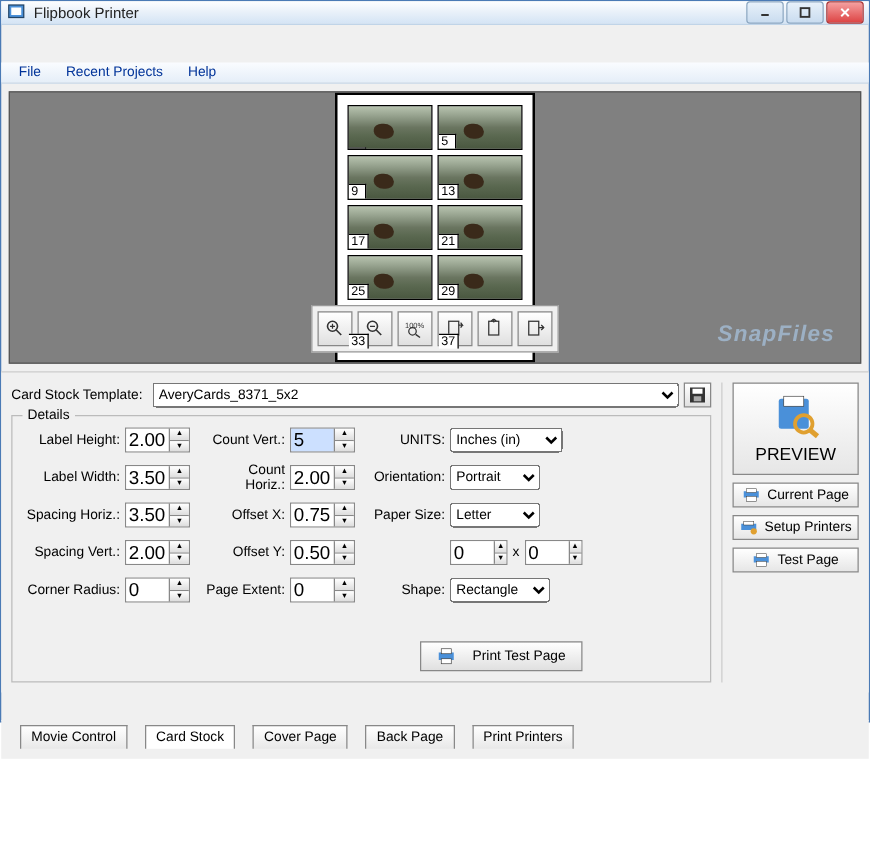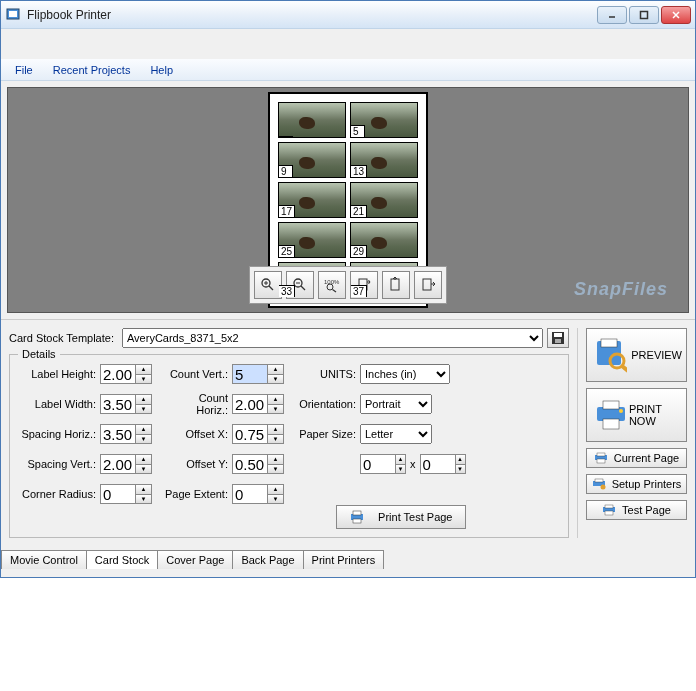--- a/index.html
+++ b/index.html
@@ -51,25 +51,25 @@
 .spinner .spins { width: 16px; display: flex; flex-direction: column; border-left: 1px solid #888; }
 .spinner .sp { flex: 1; display: flex; align-items: center; justify-content: center; font-size: 6px; background: linear-gradient(to bottom, #fff, #ddd); cursor: pointer; }
 .spinner .sp:first-child { border-bottom: 1px solid #888; }
 select.small { width: 72px; height: 20px; font-size: 11px; }
 .paper-dims { display: flex; align-items: center; gap: 4px; }
 .paper-dims .spinner { width: 46px; }
 .print-test-btn { display: flex; align-items: center; justify-content: space-between; gap: 6px; border: 1px solid #888; background: linear-gradient(to bottom, #fff, #e0e0e0); padding: 4px 12px; cursor: pointer; margin-left: 40px; margin-top: 22px; }
 
 
 .right-panel { width: 110px; display: flex; flex-direction: column; gap: 6px; border-left: 1px solid #ccc; padding-left: 8px; }
-.big-btn { border: 1px solid #888; background: linear-gradient(to bottom, #fff, #e6e6e6); display: flex; flex-direction: row; align-items: center; justify-content: flex-end; padding: 8px 4px; gap: 4px; cursor: pointer; font-size: 11px; }
+.big-btn { border: 1px solid #888; background: linear-gradient(to bottom, #fff, #e6e6e6); display: flex; flex-direction: column; align-items: center; justify-content: flex-end; padding: 8px 4px; gap: 4px; cursor: pointer; font-size: 14px; }
 .small-btn { border: 1px solid #888; background: linear-gradient(to bottom, #fff, #e6e6e6); display: flex; align-items: center; justify-content: center; gap: 6px; padding: 3px 4px; cursor: pointer; font-size: 11px; }
 
 
-.tabs-row { display: flex; padding: 4px 8px 8px 0; gap: 0; background: #f0f0f0; }
+.tabs-row { display: flex; padding: 4px 8px 8px 15px; gap: 15px; background: #f0f0f0; margin-top: 22px; }
 .tab { border: 1px solid #888; border-bottom: none; padding: 3px 8px; background: linear-gradient(to bottom, #fff, #e8e8e8); cursor: pointer; font-size: 11px; margin-right: -1px; }
 .tab.active { background: #fff; position: relative; z-index: 1; }
 
 svg { display: block; }
 </style>
 </head>
 <body>
 
 <div class="window">
 
@@ -338,20 +338,24 @@
                 </div>
               <span>x</span>
               <div class="spinner">
                   <input value="0" style="">
                   <div class="spins">
                     <div class="sp">▲</div>
                     <div class="sp">▼</div>
                   </div>
                 </div>
             </div>
+            <div class="field-row">
+                <label>Shape:</label>
+                <select class="small" style="width:80px"><option>Rectangle</option></select>
+              </div>
             <div class="print-test-btn">
               <svg width="16" height="14">
                   <rect x="2" y="4" width="12" height="6" fill="#4a90d9"></rect>
                   <rect x="4" y="1" width="8" height="4" fill="#fff" stroke="#333" stroke-width="0.5"></rect>
                   <rect x="4" y="9" width="8" height="4" fill="#fff" stroke="#333" stroke-width="0.5"></rect>
                 </svg>
               <span>Print Test Page</span>
             </div>
           </div>
         </div>
@@ -361,29 +365,20 @@
     <div class="right-panel">
       <div class="big-btn">
         <svg width="40" height="36">
             <rect x="6" y="4" width="24" height="24" fill="#4a90d9" rx="2"></rect>
             <rect x="10" y="2" width="16" height="8" fill="#fff" stroke="#333" stroke-width="0.5"></rect>
             <circle cx="26" cy="24" r="7" fill="none" stroke="#e0a030" stroke-width="3"></circle>
             <line x1="31" y1="29" x2="37" y2="34" stroke="#e0a030" stroke-width="4"></line>
           </svg>
         <span>PREVIEW</span>
       </div>
-      <div class="big-btn">
-        <svg width="40" height="36">
-            <rect x="6" y="10" width="28" height="14" fill="#4a90d9" rx="2"></rect>
-            <rect x="12" y="4" width="16" height="8" fill="#fff" stroke="#333" stroke-width="0.5"></rect>
-            <rect x="12" y="22" width="16" height="10" fill="#fff" stroke="#333" stroke-width="0.5"></rect>
-            <circle cx="30" cy="14" r="2" fill="#ffcc33"></circle>
-          </svg>
-        <span>PRINT NOW</span>
-      </div>
       <div class="small-btn">
         <svg width="14" height="12">
             <rect x="1" y="3" width="12" height="5" fill="#4a90d9"></rect>
             <rect x="3" y="1" width="8" height="3" fill="#fff" stroke="#333" stroke-width="0.4"></rect>
             <rect x="3" y="7" width="8" height="4" fill="#fff" stroke="#333" stroke-width="0.4"></rect>
           </svg>
         <span>Current Page</span>
       </div>
       <div class="small-btn">
         <svg width="14" height="12">

